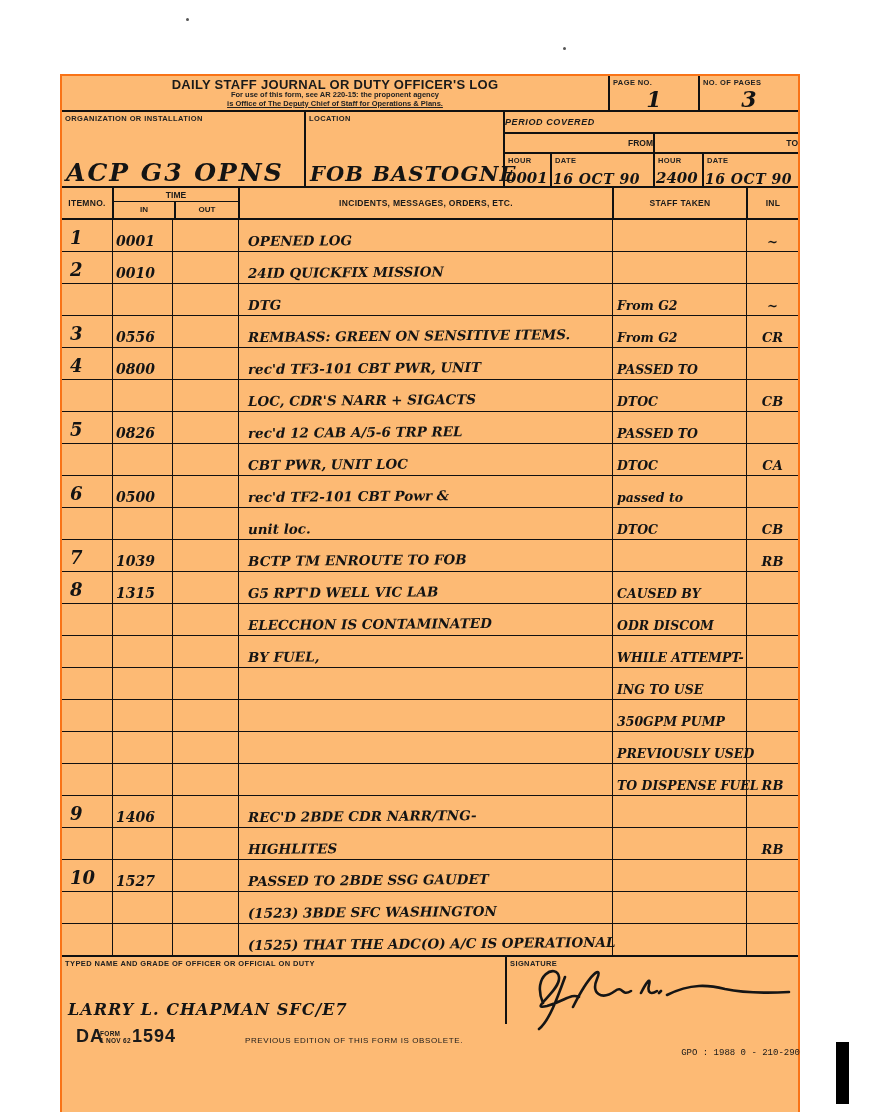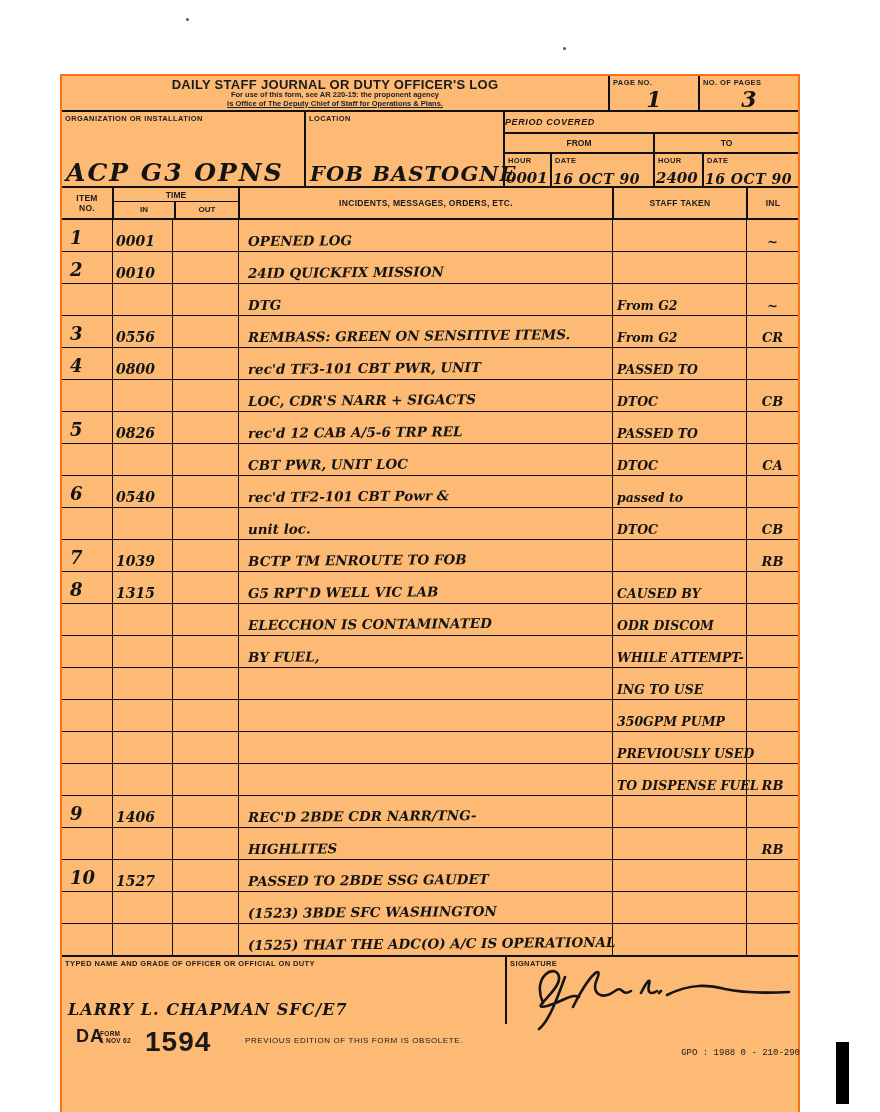--- a/index.html
+++ b/index.html
@@ -33,29 +33,29 @@
   .ftitle{font-size:13px;font-weight:bold;letter-spacing:.3px;line-height:13px;}
   .fsub{font-size:7.5px;font-weight:bold;line-height:8.5px;color:#222;}
   .fsub.u{text-decoration:underline;}
   .hv-center{position:absolute;left:0;right:0;top:12px;text-align:center;font-size:22px;}
   
   .band2{display:grid;grid-template-columns:242px 199px 1fr;height:76px;border-bottom:2px solid #111;box-sizing:border-box;}
   .org-hw{position:absolute;left:4px;bottom:3px;font-size:25px;letter-spacing:2px;}
   .loc-hw{position:absolute;left:4px;bottom:4px;font-size:21px;letter-spacing:1px;}
   .p-title{height:22px;border-bottom:2px solid #111;box-sizing:border-box;text-align:left;font-size:9px;font-weight:bold;letter-spacing:.6px;padding-top:5px;font-style:italic;}
   .p-fromto{display:grid;grid-template-columns:148px 1fr;height:20px;border-bottom:2px solid #111;box-sizing:border-box;}
-  .p-fromto div{text-align:center;font-size:8.5px;font-weight:bold;padding-top:4px;box-sizing:border-box;}
+  .p-fromto div{text-align:right;font-size:8.5px;font-weight:bold;padding-top:4px;box-sizing:border-box;}
   .p-cols{display:grid;grid-template-columns:45px 103px 49px 1fr;height:34px;}
   .p-cols .cell .hw{position:absolute;left:1px;bottom:2px;}
   .p-hour-hw{font-size:15px;}
   .p-date-hw{font-size:14px;letter-spacing:.5px;}
   
   .band3{display:grid;grid-template-columns:50px 126px 374px 134px 1fr;height:32px;border-bottom:2px solid #111;box-sizing:border-box;}
   .h-center{display:flex;align-items:center;justify-content:center;font-size:8.5px;font-weight:bold;letter-spacing:.3px;text-align:center;}
-  .h-item{flex-direction:column;line-height:10px;}
+  .h-item{flex-direction:row;line-height:10px;}
   .h-time-top{height:14px;border-bottom:1.5px solid #111;box-sizing:border-box;text-align:center;font-size:8.5px;font-weight:bold;padding-top:2px;}
   .h-time-bottom{display:grid;grid-template-columns:60px 1fr;height:16px;}
   .h-time-bottom div{text-align:center;font-size:8px;font-weight:bold;padding-top:3px;box-sizing:border-box;}
   
   .tbody{height:736px;}
   .brow{display:grid;grid-template-columns:50px 60px 66px 374px 134px 1fr;height:32px;border-bottom:1.8px solid #111;box-sizing:border-box;}
   .bcell{position:relative;box-sizing:border-box;}
   .bcell + .bcell{border-left:1.8px solid #111;}
   .bcell .hw{position:absolute;left:3px;bottom:3px;}
   .c-item .hw{font-size:18px;left:8px;bottom:4px;}
@@ -64,21 +64,21 @@
   .c-action .hw{font-size:12.5px;left:4px;}
   .c-inl .hw{font-size:13px;left:50%;transform:translateX(-50%);}
   
   .bandf{display:grid;grid-template-columns:443px 1fr;height:68px;border-top:1.8px solid #111;box-sizing:border-box;}
   .f-name-hw{position:absolute;left:6px;bottom:6px;font-size:16px;letter-spacing:1px;margin-top:32px;}
   .sig{position:absolute;left:6px;top:2px;overflow:visible;}
   
   .daline{position:absolute;left:60px;top:1026px;width:740px;height:30px;}
   .da-big{font-size:18px;font-weight:bold;letter-spacing:1px;position:absolute;left:16px;top:0;}
   .da-stack{position:absolute;left:40px;top:4px;display:flex;flex-direction:column;font-size:6.5px;font-weight:bold;line-height:7px;letter-spacing:.3px;}
-  .da-num{font-size:28px;font-weight:bold;position:absolute;left:72px;top:0;letter-spacing:1px;margin-left:13px;}
+  .da-num{font-size:18px;font-weight:bold;position:absolute;left:72px;top:0;letter-spacing:1px;}
   .da-obsolete{position:absolute;left:185px;top:10px;font-size:8px;font-weight:normal;letter-spacing:.6px;}
   .da-gpo{position:absolute;right:0;top:10px;font-family:"Liberation Mono", monospace;font-size:9px;margin-top:12px;}
   .ink-bar{position:absolute;left:836px;top:1042px;width:13px;height:62px;background:#000;}
   .speck{position:absolute;width:3px;height:3px;background:#555;border-radius:50%;}
 </style>
 </head>
 <body>
 
 <div class="page">
 
@@ -312,21 +312,21 @@
           </div>
           <div class="bcell c-inl">
             <span class="hw">CA</span>
           </div>
         </div>
         <div class="brow">
           <div class="bcell c-item">
             <span class="hw">6</span>
           </div>
           <div class="bcell c-time_in">
-            <span class="hw">0540</span>
+            <span class="hw">0500</span>
           </div>
           <div class="bcell c-time_out">
             <span class="hw"></span>
           </div>
           <div class="bcell c-incident">
             <span class="hw">rec'd TF2-101 CBT Powr &amp;</span>
           </div>
           <div class="bcell c-action">
             <span class="hw">passed to</span>
           </div>

